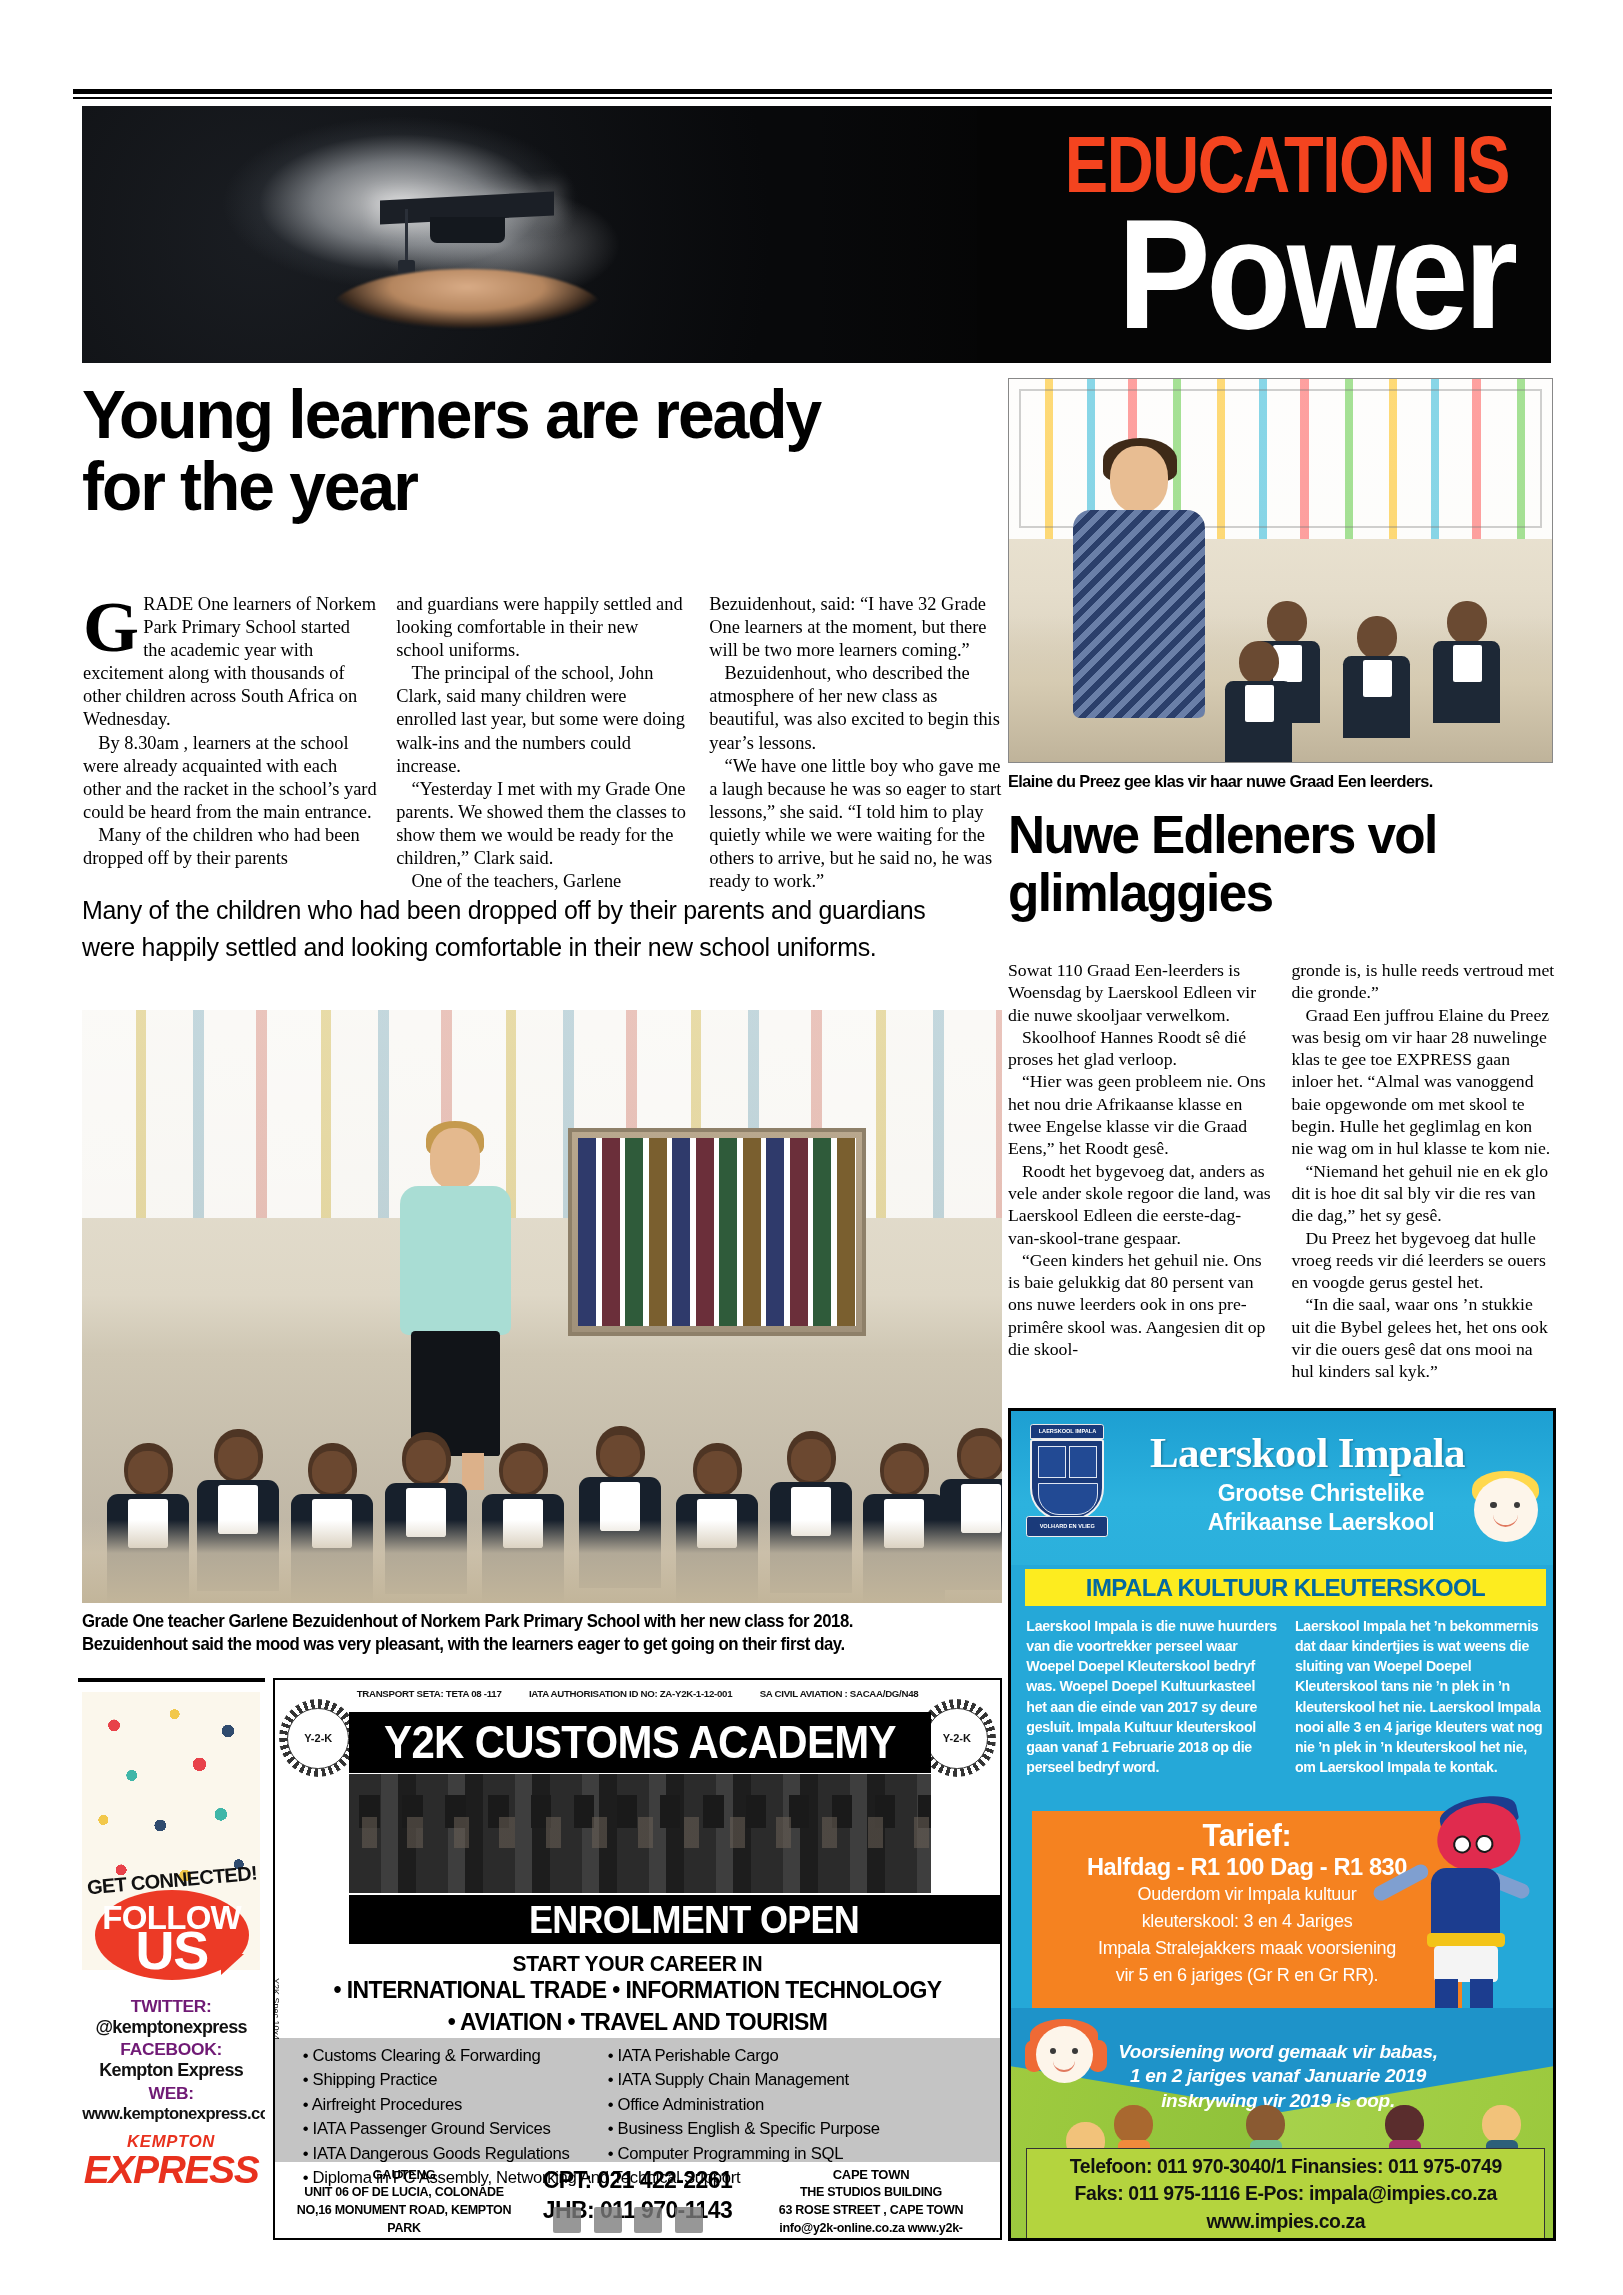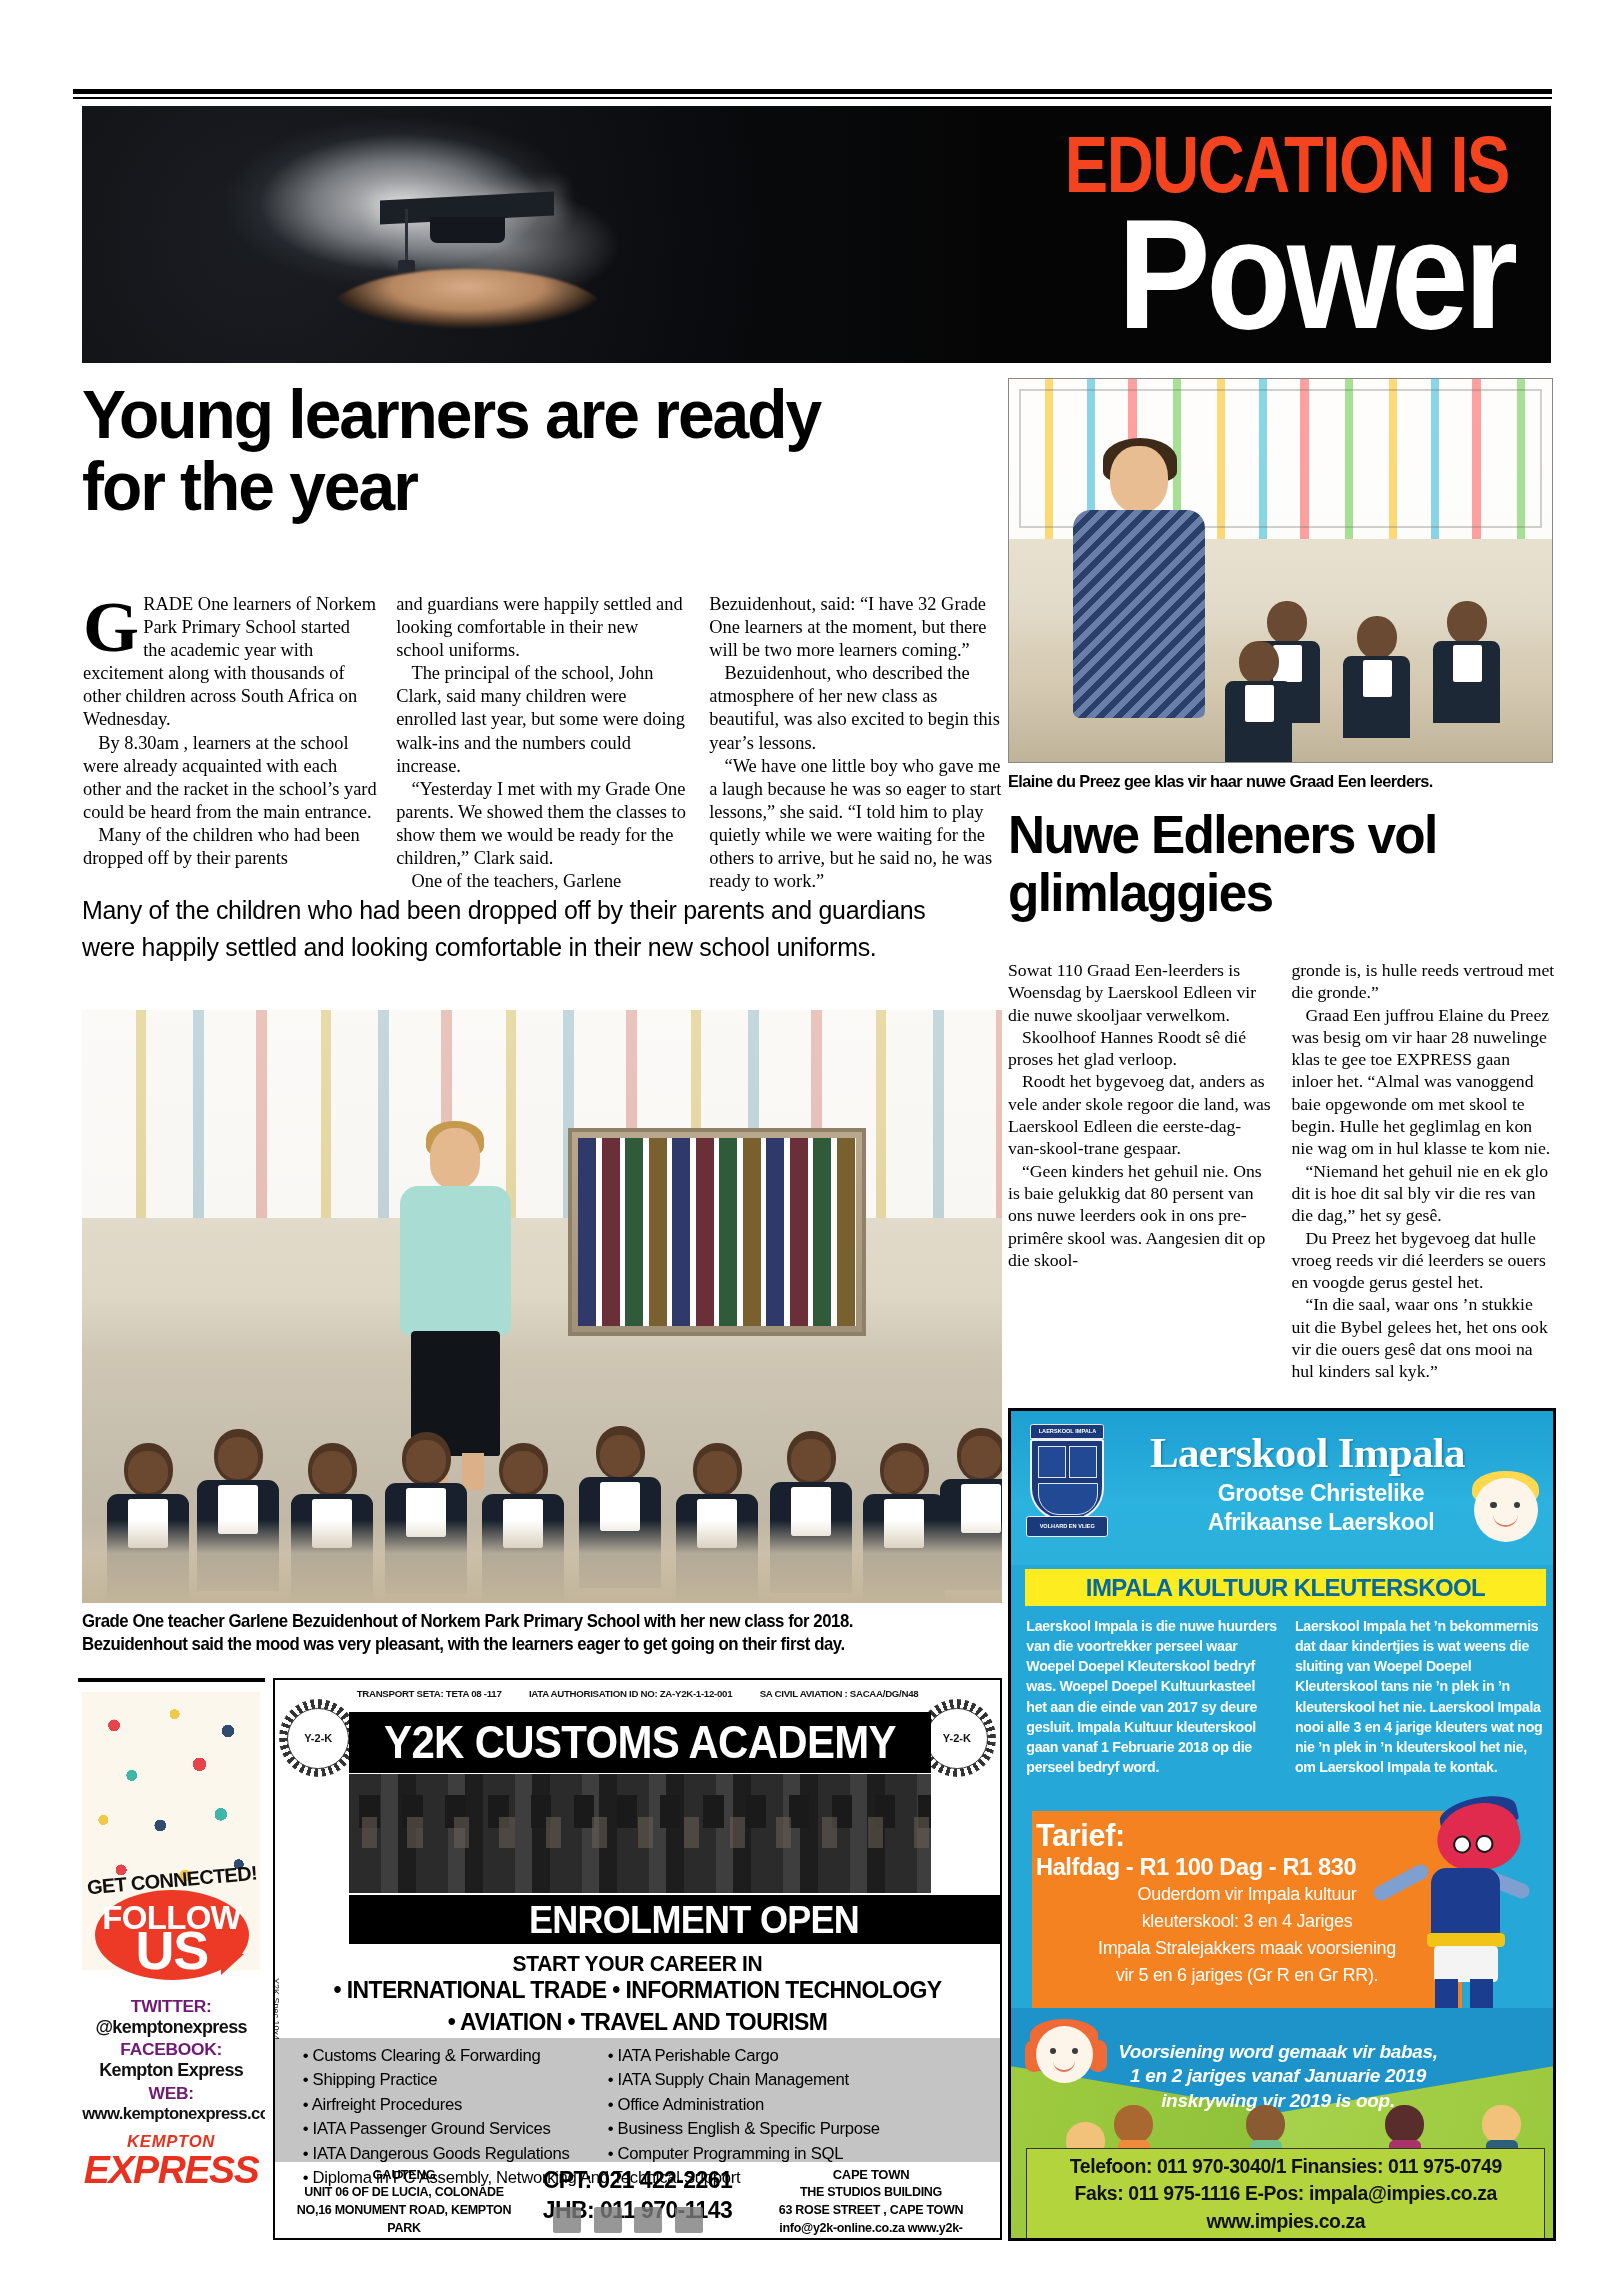--- a/index.html
+++ b/index.html
@@ -279,21 +279,21 @@
     position:absolute; left:15.3px; top:205px; width:521px; height:187px;
     display:flex; gap:16.7px;
   }
   .imp-text div {
     width:252px; font-family:"Liberation Sans", sans-serif; font-weight:700;
     font-size:14.2px; line-height:1.42; color:#fff; letter-spacing:-0.3px;
   }
   .imp-tarief {
     position:absolute; left:21px; top:400px; width:430px; height:219px;
     background:#f58220; padding:7px 4px;
-    display:flex; flex-direction:column; 
+    display:flex; flex-direction:column; align-items:center;
   }
   .tarief-h { font-family:"Liberation Sans", sans-serif; font-weight:700; font-size:30.5px;
               color:#fff; letter-spacing:-0.3px; }
   .tarief-p { font-family:"Liberation Sans", sans-serif; font-weight:700; font-size:23.6px;
               color:#fff; letter-spacing:-0.4px; margin-top:1.4px; }
   .tarief-l { font-family:"Liberation Sans", sans-serif; font-weight:400; font-size:18px;
               color:#fff; letter-spacing:-0.3px; line-height:1.5; text-align:center; }
   .imp-mascot { position:absolute; right:19.4px; top:386px; width:139px; height:229px; }
   .mas-head { position:absolute; left:42px; top:7px; width:83px; height:67px;
               background:#e02b4e; border-radius:50% 46% 44% 50%; transform:rotate(-12deg); }
@@ -657,20 +657,21 @@
       </div>
   </div>
 
   <div class="side-caption">Elaine du Preez gee klas vir haar nuwe Graad Een leerders.</div>
   <div class="side-headline">Nuwe Edleners vol glimlaggies</div>
 
   <div class="side-body">
     <div class="scol">
       <p class="noind">Sowat 110 Graad Een-leerders is Woensdag by Laerskool Edleen vir die nuwe skooljaar verwelkom.</p>
       <p>Skoolhoof Hannes Roodt sê dié proses het glad verloop.</p>
+      <p>“Hier was geen probleem nie. Ons het nou drie Afrikaanse klasse en twee Engelse klasse vir die Graad Eens,” het Roodt gesê.</p>
       <p>Roodt het bygevoeg dat, anders as vele ander skole regoor die land, was Laerskool Edleen die eerste-dag-van-skool-trane gespaar.</p>
       <p>“Geen kinders het gehuil nie. Ons is baie gelukkig dat 80 persent van ons nuwe leerders ook in ons pre-primêre skool was. Aangesien dit op die skool-</p>
     </div>
     <div class="scol">
       <p class="noind">gronde is, is hulle reeds vertroud met die gronde.”</p>
       <p>Graad Een juffrou Elaine du Preez was besig om vir haar 28 nuwelinge klas te gee toe EXPRESS gaan inloer het. “Almal was vanoggend baie opgewonde om met skool te begin. Hulle het geglimlag en kon nie wag om in hul klasse te kom nie.</p>
       <p>“Niemand het gehuil nie en ek glo dit is hoe dit sal bly vir die res van die dag,” het sy gesê.</p>
       <p>Du Preez het bygevoeg dat hulle vroeg reeds vir dié leerders se ouers en voogde gerus gestel het.</p>
       <p>“In die saal, waar ons ’n stukkie uit die Bybel gelees het, het ons ook vir die ouers gesê dat ons mooi na hul kinders sal kyk.”</p>
     </div>

